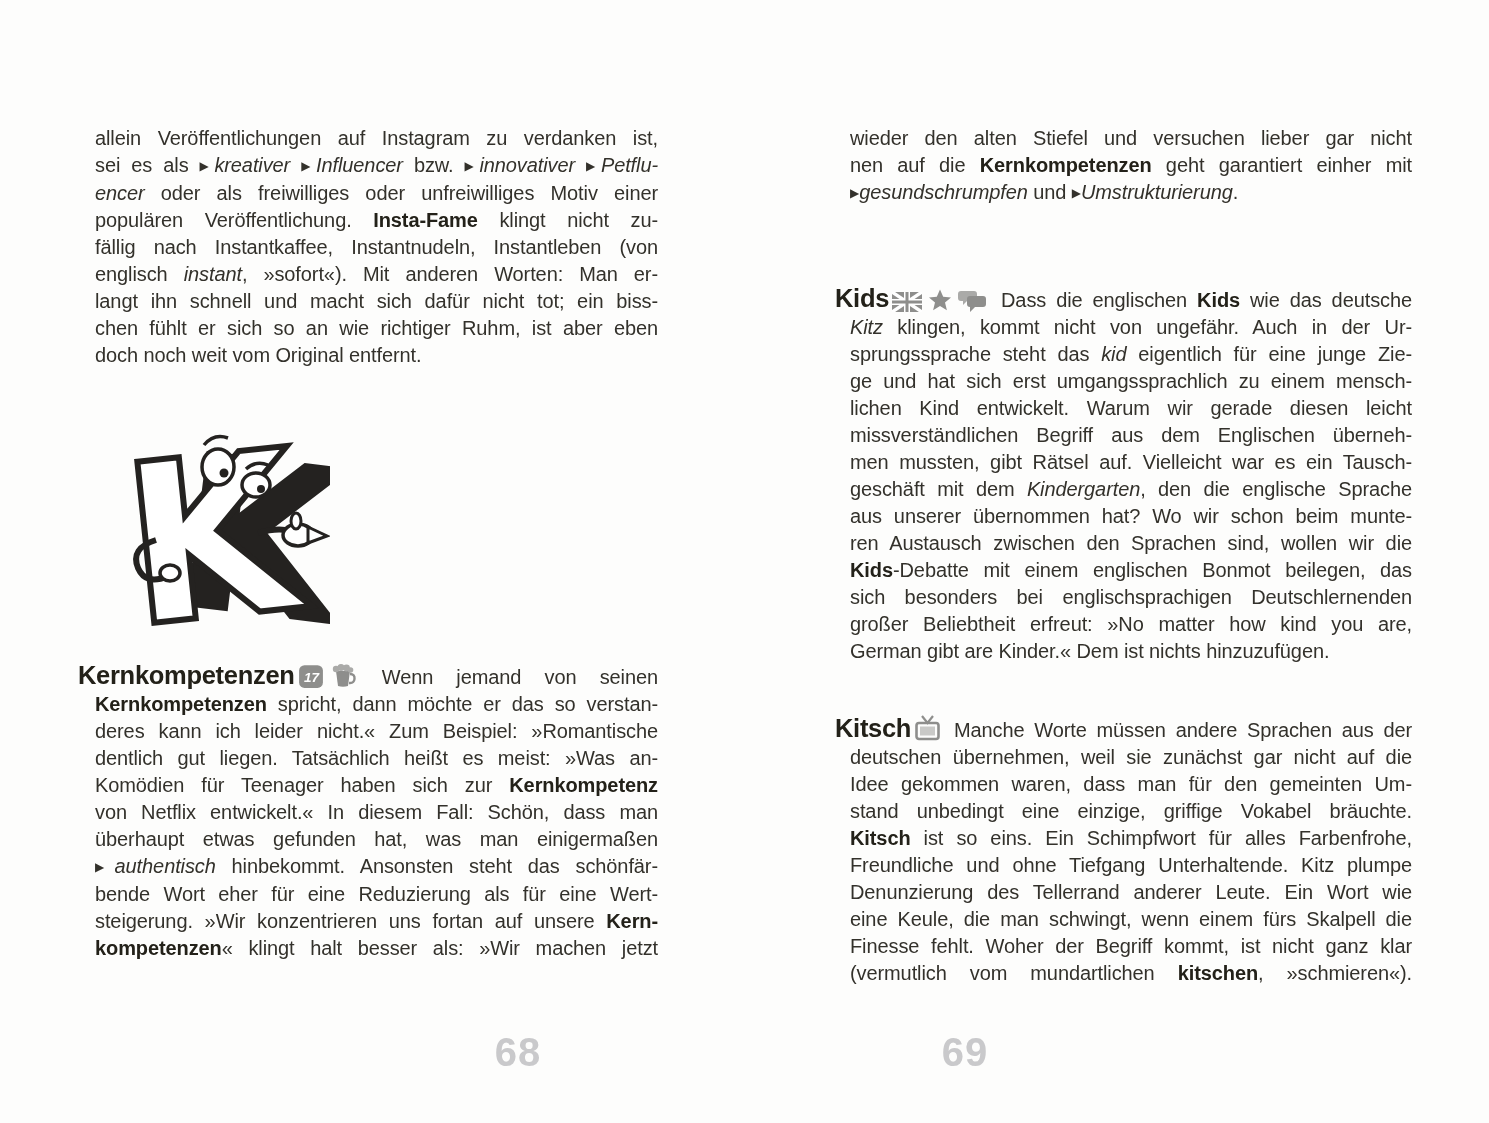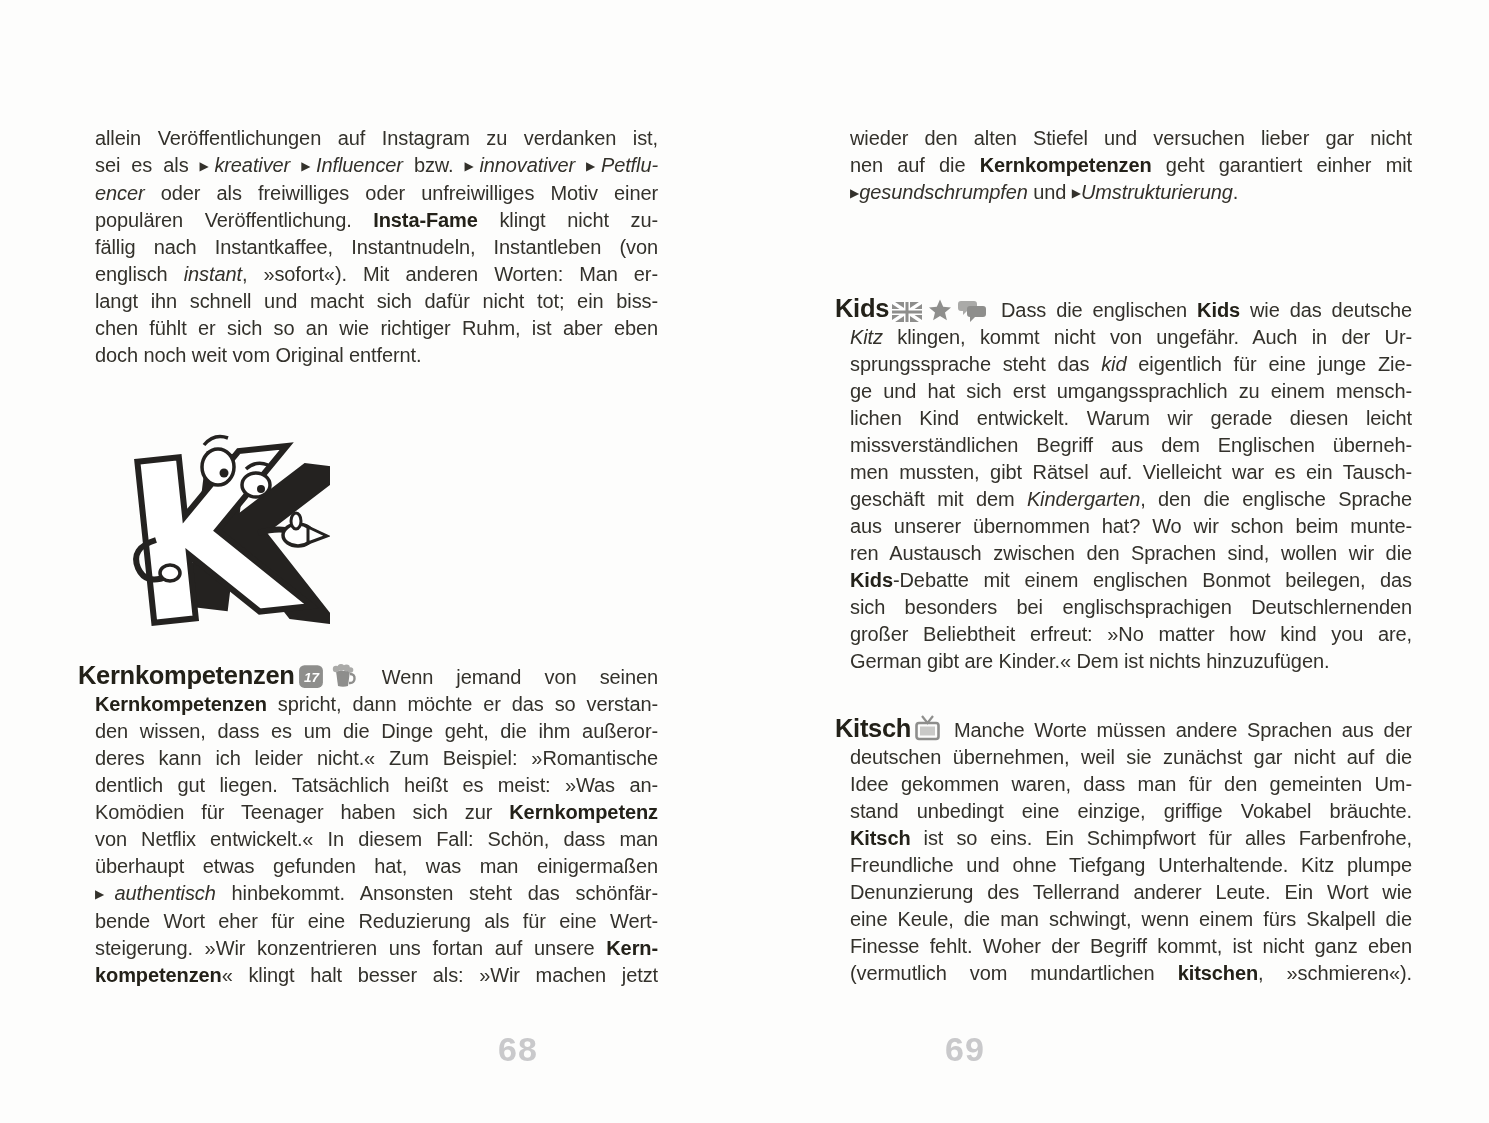--- a/index.html
+++ b/index.html
@@ -28,21 +28,21 @@
   .arrow{font-size:12px;vertical-align:2px;letter-spacing:0;}
   .headword{
     font-weight:bold;font-size:25.5px;color:#232119;letter-spacing:-0.3px;
   }
   .head-line{margin-left:-17px;}
   .col-right .head-line{margin-left:-15px;}
   .icon{display:inline-block;vertical-align:-5px;margin:0 3px;line-height:0;}
   .icon svg{display:inline-block;}
   .pagenum{
     position:absolute;width:120px;text-align:center;
-    font-size:34px;font-weight:bold;color:#c9c9cb;letter-spacing:1px;
+    font-size:40px;font-weight:bold;color:#c9c9cb;letter-spacing:1px;
   }
   .k-illustration{position:absolute;left:116px;top:405px;width:214px;height:240px;}
   .k-letter{font-family:"DejaVu Sans",sans-serif;font-weight:bold;}
 </style>
 </head>
 <body>
 
 <div class="spread">
 
   <section>
@@ -89,21 +89,20 @@
   <svg width="26" height="26" viewBox="0 0 26 26" aria-hidden="true">
     <path d="M6 8 L8 23 Q13 24.5 18 23 L20 8 Z" fill="#8e8e8c"></path>
     <circle cx="6" cy="6" r="3.2" fill="#aaaaa8"></circle>
     <circle cx="11" cy="4.5" r="3.6" fill="#aaaaa8"></circle>
     <circle cx="16.5" cy="5" r="3.4" fill="#aaaaa8"></circle>
     <circle cx="20.5" cy="7" r="2.8" fill="#aaaaa8"></circle>
     <path d="M20 11 q5 0 4.5 5 q-0.5 4.5 -5.5 4" fill="none" stroke="#8e8e8c" stroke-width="2.4"></path>
   </svg>
 </span><span> Wenn jemand von seinen</span></div>
         <div class="line"><span class="b">Kernkompetenzen</span><span> spricht, dann möchte er das so verstan-</span></div>
-        <div class="line"><span>den wissen, dass es um die Dinge geht, die ihm außeror-</span></div>
         <div class="line"><span>deres kann ich leider nicht.« Zum Beispiel: »Romantische</span></div>
         <div class="line"><span>dentlich gut liegen. Tatsächlich heißt es meist: »Was an-</span></div>
         <div class="line"><span>Komödien für Teenager haben sich zur </span><span class="b">Kernkompetenz</span></div>
         <div class="line"><span>von Netflix entwickelt.« In diesem Fall: Schön, dass man</span></div>
         <div class="line"><span>überhaupt etwas gefunden hat, was man einigermaßen</span></div>
         <div class="line"><span class="arrow">▶</span><span class="i">authentisch</span><span> hinbekommt. Ansonsten steht das schönfär-</span></div>
         <div class="line"><span>bende Wort eher für eine Reduzierung als für eine Wert-</span></div>
         <div class="line"><span>steigerung. »Wir konzentrieren uns fortan auf unsere </span><span class="b">Kern-</span></div>
         <div class="line"><span class="b">kompetenzen</span><span>« klingt halt besser als: »Wir machen jetzt</span></div>
       </div>
@@ -111,21 +110,21 @@
     <div class="pagenum" style="left:458px;top:1030px;">68</div>
   </section>
 
   <section>
     <div class="textblock col-right" style="left:835px;top:125px;width:577px;padding-left:15px;">
         <div class="line"><span>wieder den alten Stiefel und versuchen lieber gar nicht</span></div>
         <div class="line"><span>nen auf die </span><span class="b">Kernkompetenzen</span><span> geht garantiert einher mit</span></div>
         <div class="line last"><span class="arrow">▶</span><span class="i">gesundschrumpfen</span><span> und </span><span class="arrow">▶</span><span class="i">Umstrukturierung</span><span>.</span></div>
       </div>
 
-    <div class="textblock col-right" style="left:835px;top:295px;width:577px;padding-left:15px;">
+    <div class="textblock col-right" style="left:835px;top:285px;width:577px;padding-left:15px;">
         <div class="line head-line"><span class="headword">Kids</span><span class="icon">
   <svg width="30" height="20" viewBox="0 0 30 20" aria-hidden="true">
     <rect width="30" height="20" fill="#8e8e8c"></rect>
     <path d="M0 0 L30 20 M30 0 L0 20" stroke="#ffffff" stroke-width="3.4"></path>
     <path d="M15 0 V20 M0 10 H30" stroke="#ffffff" stroke-width="6"></path>
     <path d="M15 0 V20 M0 10 H30" stroke="#8e8e8c" stroke-width="3"></path>
   </svg>
 </span><span class="icon">
   <svg width="24" height="24" viewBox="0 0 24 24" aria-hidden="true">
     <polygon points="12,1.5 15.2,8.8 23,9.4 17,14.4 18.9,22.2 12,18 5.1,22.2 7,14.4 1,9.4 8.8,8.8" fill="#8e8e8c"></polygon>
@@ -159,20 +158,20 @@
     <rect x="6" y="11.5" width="15" height="9" fill="#c9c9c7"></rect>
   </svg>
 </span><span> Manche Worte müssen andere Sprachen aus der</span></div>
         <div class="line"><span>deutschen übernehmen, weil sie zunächst gar nicht auf die</span></div>
         <div class="line"><span>Idee gekommen waren, dass man für den gemeinten Um-</span></div>
         <div class="line"><span>stand unbedingt eine einzige, griffige Vokabel bräuchte.</span></div>
         <div class="line"><span class="b">Kitsch</span><span> ist so eins. Ein Schimpfwort für alles Farbenfrohe,</span></div>
         <div class="line"><span>Freundliche und ohne Tiefgang Unterhaltende. Kitz plumpe</span></div>
         <div class="line"><span>Denunzierung des Tellerrand anderer Leute. Ein Wort wie</span></div>
         <div class="line"><span>eine Keule, die man schwingt, wenn einem fürs Skalpell die</span></div>
-        <div class="line"><span>Finesse fehlt. Woher der Begriff kommt, ist nicht ganz eben</span></div>
+        <div class="line"><span>Finesse fehlt. Woher der Begriff kommt, ist nicht ganz klar</span></div>
         <div class="line"><span>(vermutlich vom mundartlichen </span><span class="b">kitschen</span><span>, »schmieren«).</span></div>
       </div>
 
     <div class="pagenum" style="left:905px;top:1030px;">69</div>
   </section>
 
 </div>
 
 </body></html>

